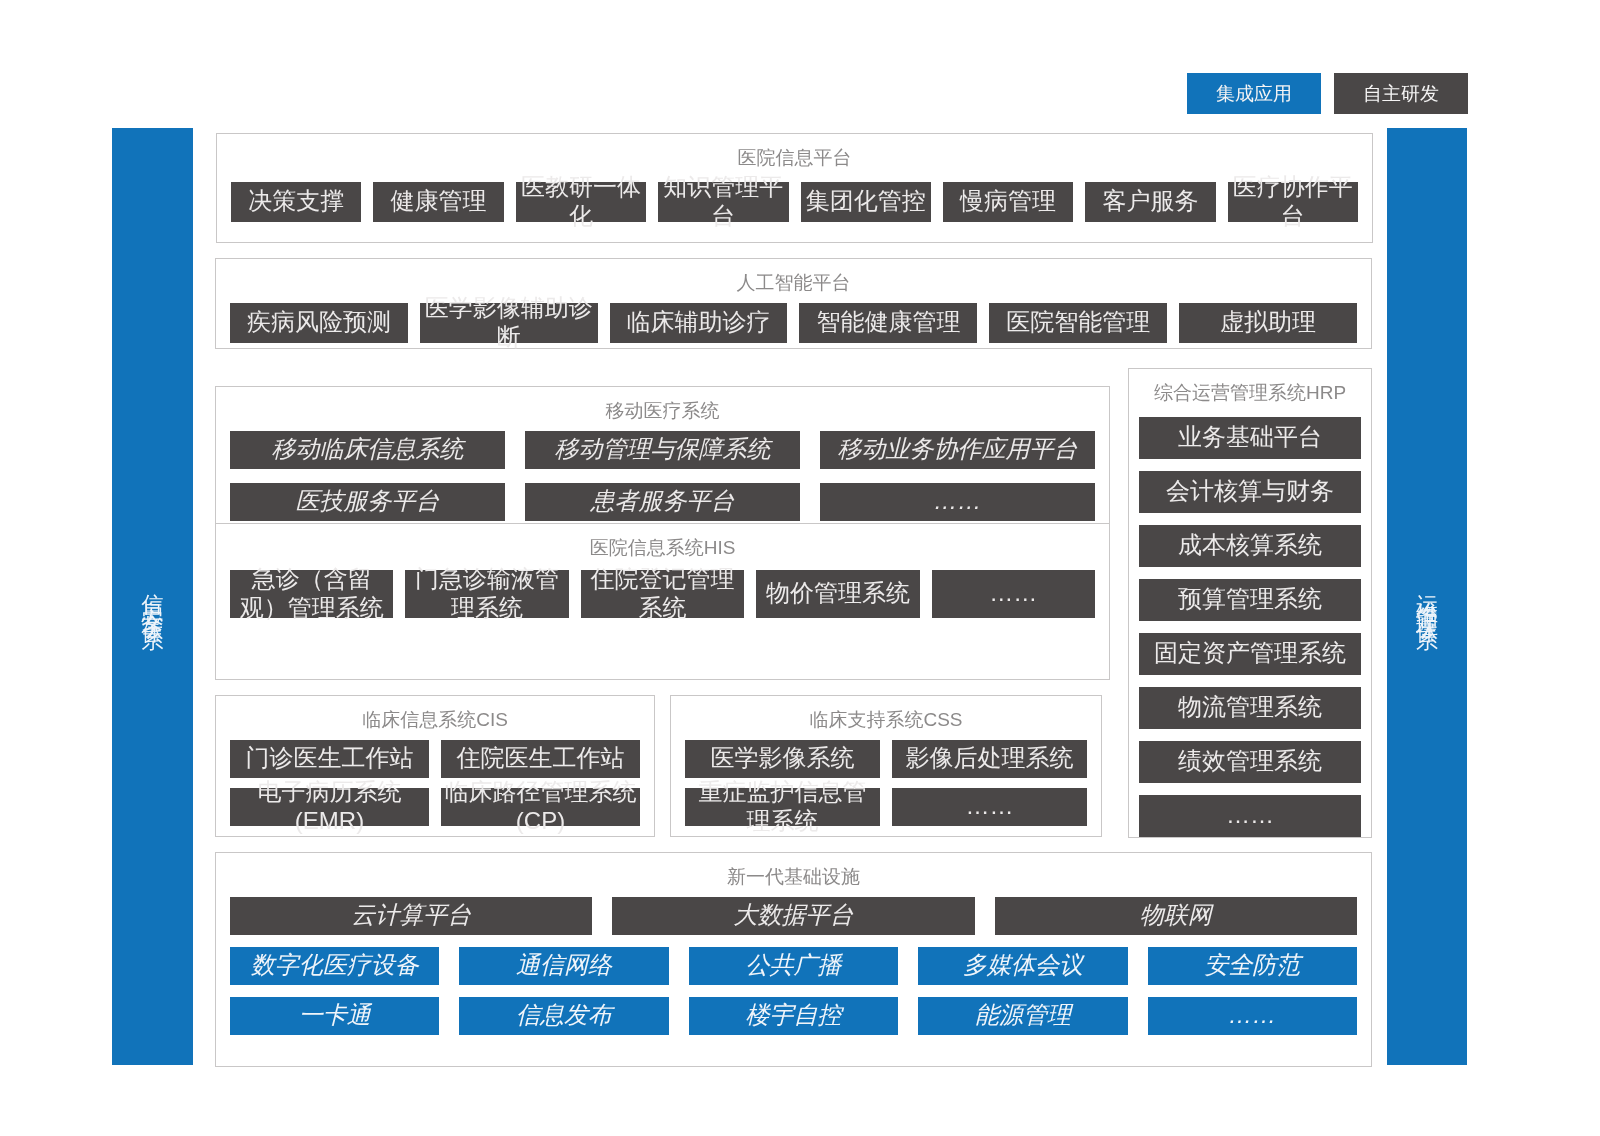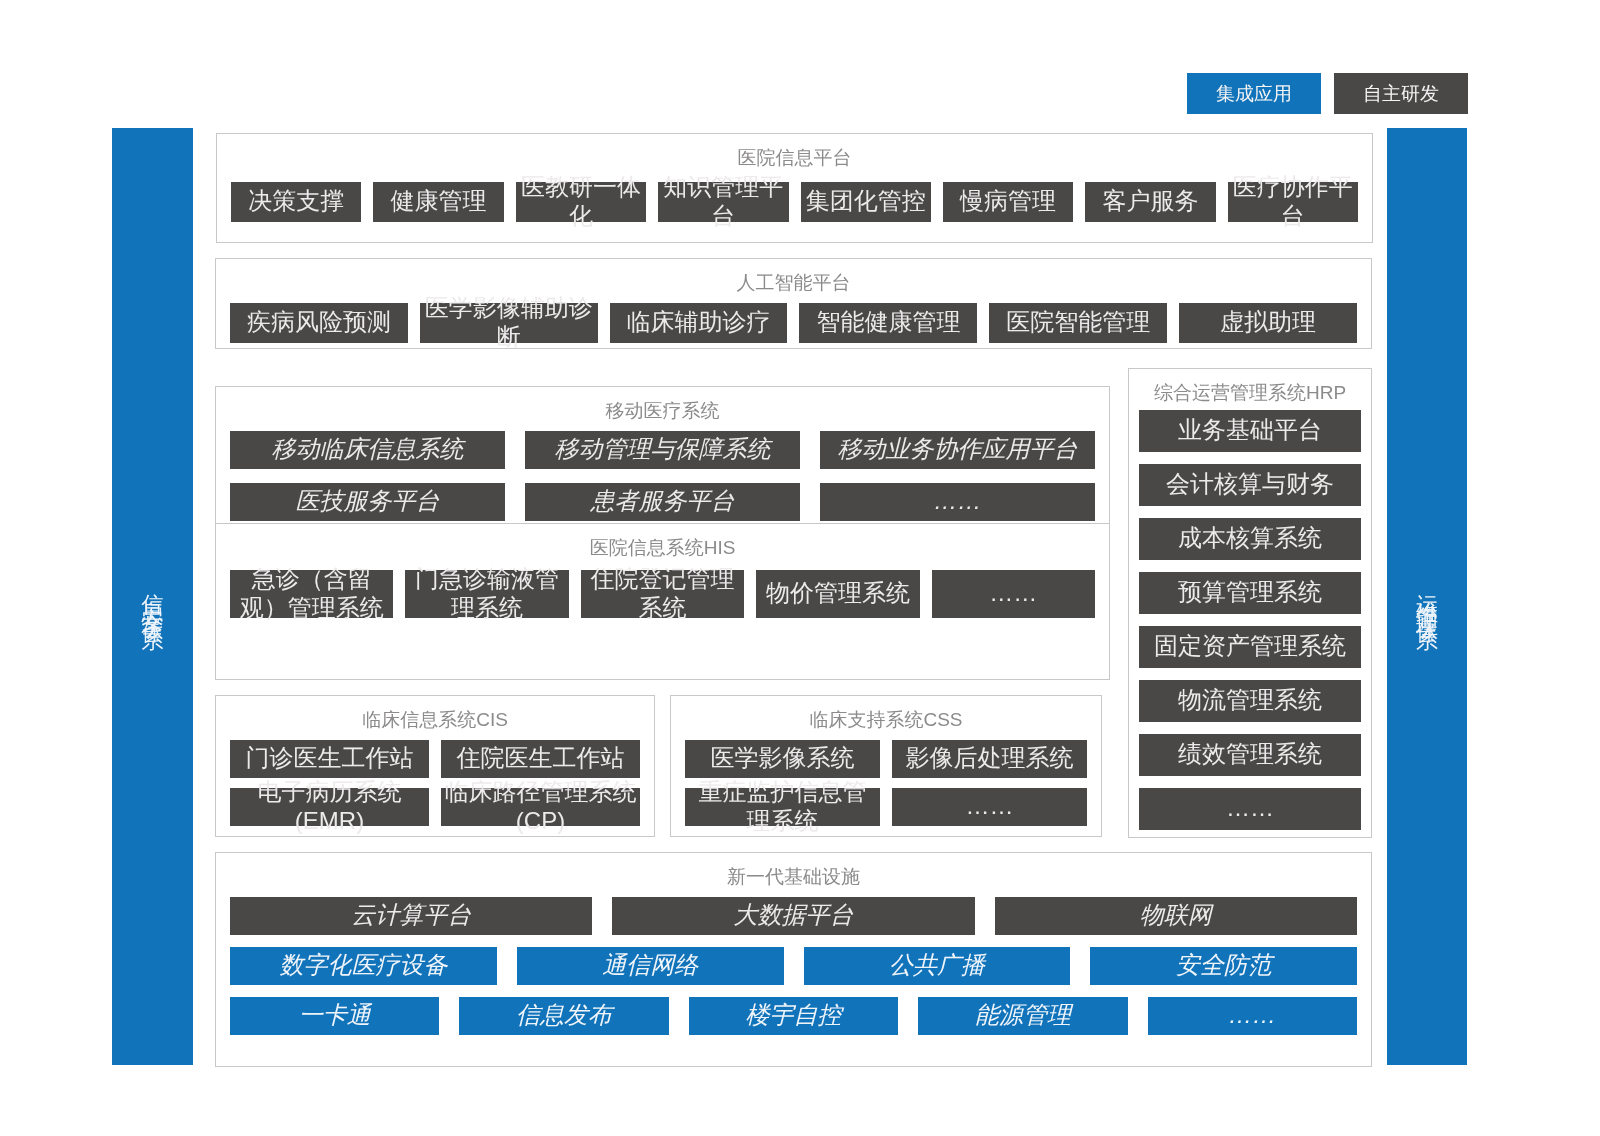--- a/index.html
+++ b/index.html
@@ -54,21 +54,21 @@
   .sec-mobile{left:215px;top:386px;width:895px;height:140px;}
   .sec-hrp{left:1128px;top:368px;width:244px;height:470px;}
   .sec-his{left:215px;top:523px;width:895px;height:157px;}
   .sec-cis{left:215px;top:695px;width:440px;height:142px;}
   .sec-css{left:670px;top:695px;width:432px;height:142px;}
   .sec-infra{left:215px;top:852px;width:1157px;height:215px;}
   .mt8{margin-top:8px;}
   .mt10{margin-top:10px;}
   .mt12{margin-top:12px;}
   .mt14{margin-top:14px;}
-  .hrp-list{padding:0 10px;margin-top:5px;}
+  .hrp-list{padding:0 10px;margin-top:12px;}
   .hrp-list .box{margin-bottom:12px;height:42px;flex:none;display:flex;}
 </style>
 </head>
 <body>
 
 <div class="canvas">
 
   <div class="legend-btn legend-blue">集成应用</div>
   <div class="legend-btn legend-dark">自主研发</div>
 
@@ -172,20 +172,21 @@
     <div class="sec-title">新一代基础设施</div>
     <div class="row gap20 mt8">
       <div class="box h38">云计算平台</div>
       <div class="box h38">大数据平台</div>
       <div class="box h38">物联网</div>
     </div>
     <div class="row gap20 mt12">
       <div class="box blue h38">数字化医疗设备</div>
       <div class="box blue h38">通信网络</div>
       <div class="box blue h38">公共广播</div>
+      <div class="box blue h38">多媒体会议</div>
       <div class="box blue h38">安全防范</div>
     </div>
     <div class="row gap20 mt12">
       <div class="box blue h38">一卡通</div>
       <div class="box blue h38">信息发布</div>
       <div class="box blue h38">楼宇自控</div>
       <div class="box blue h38">能源管理</div>
       <div class="box blue h38">……</div>
     </div>
   </div>

